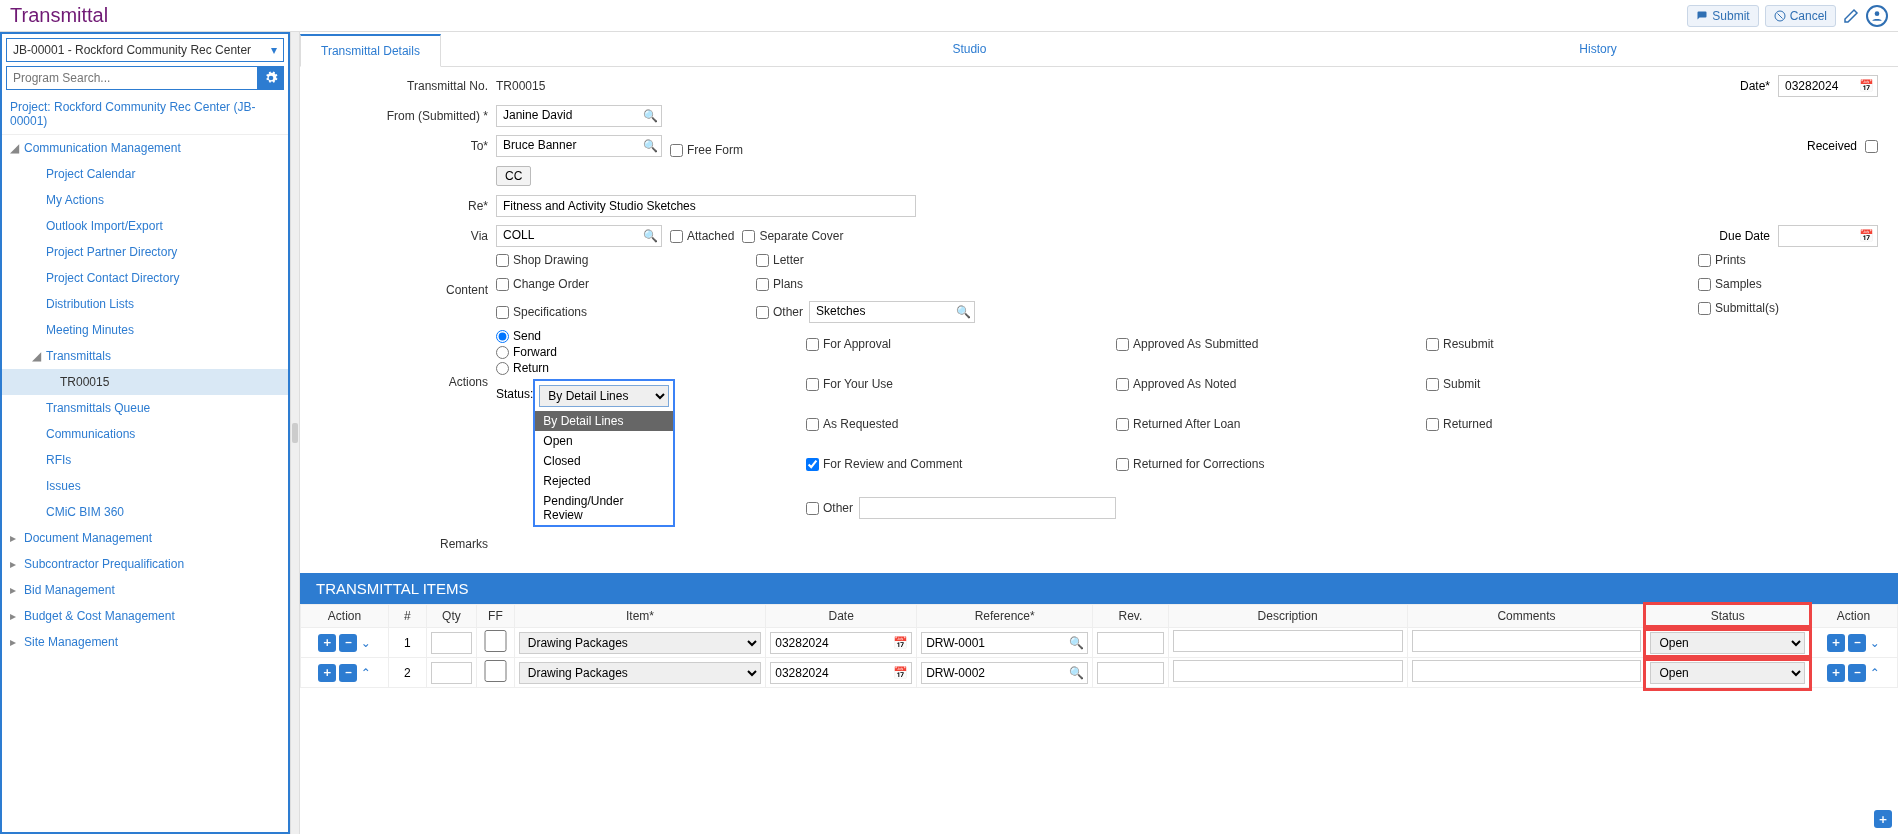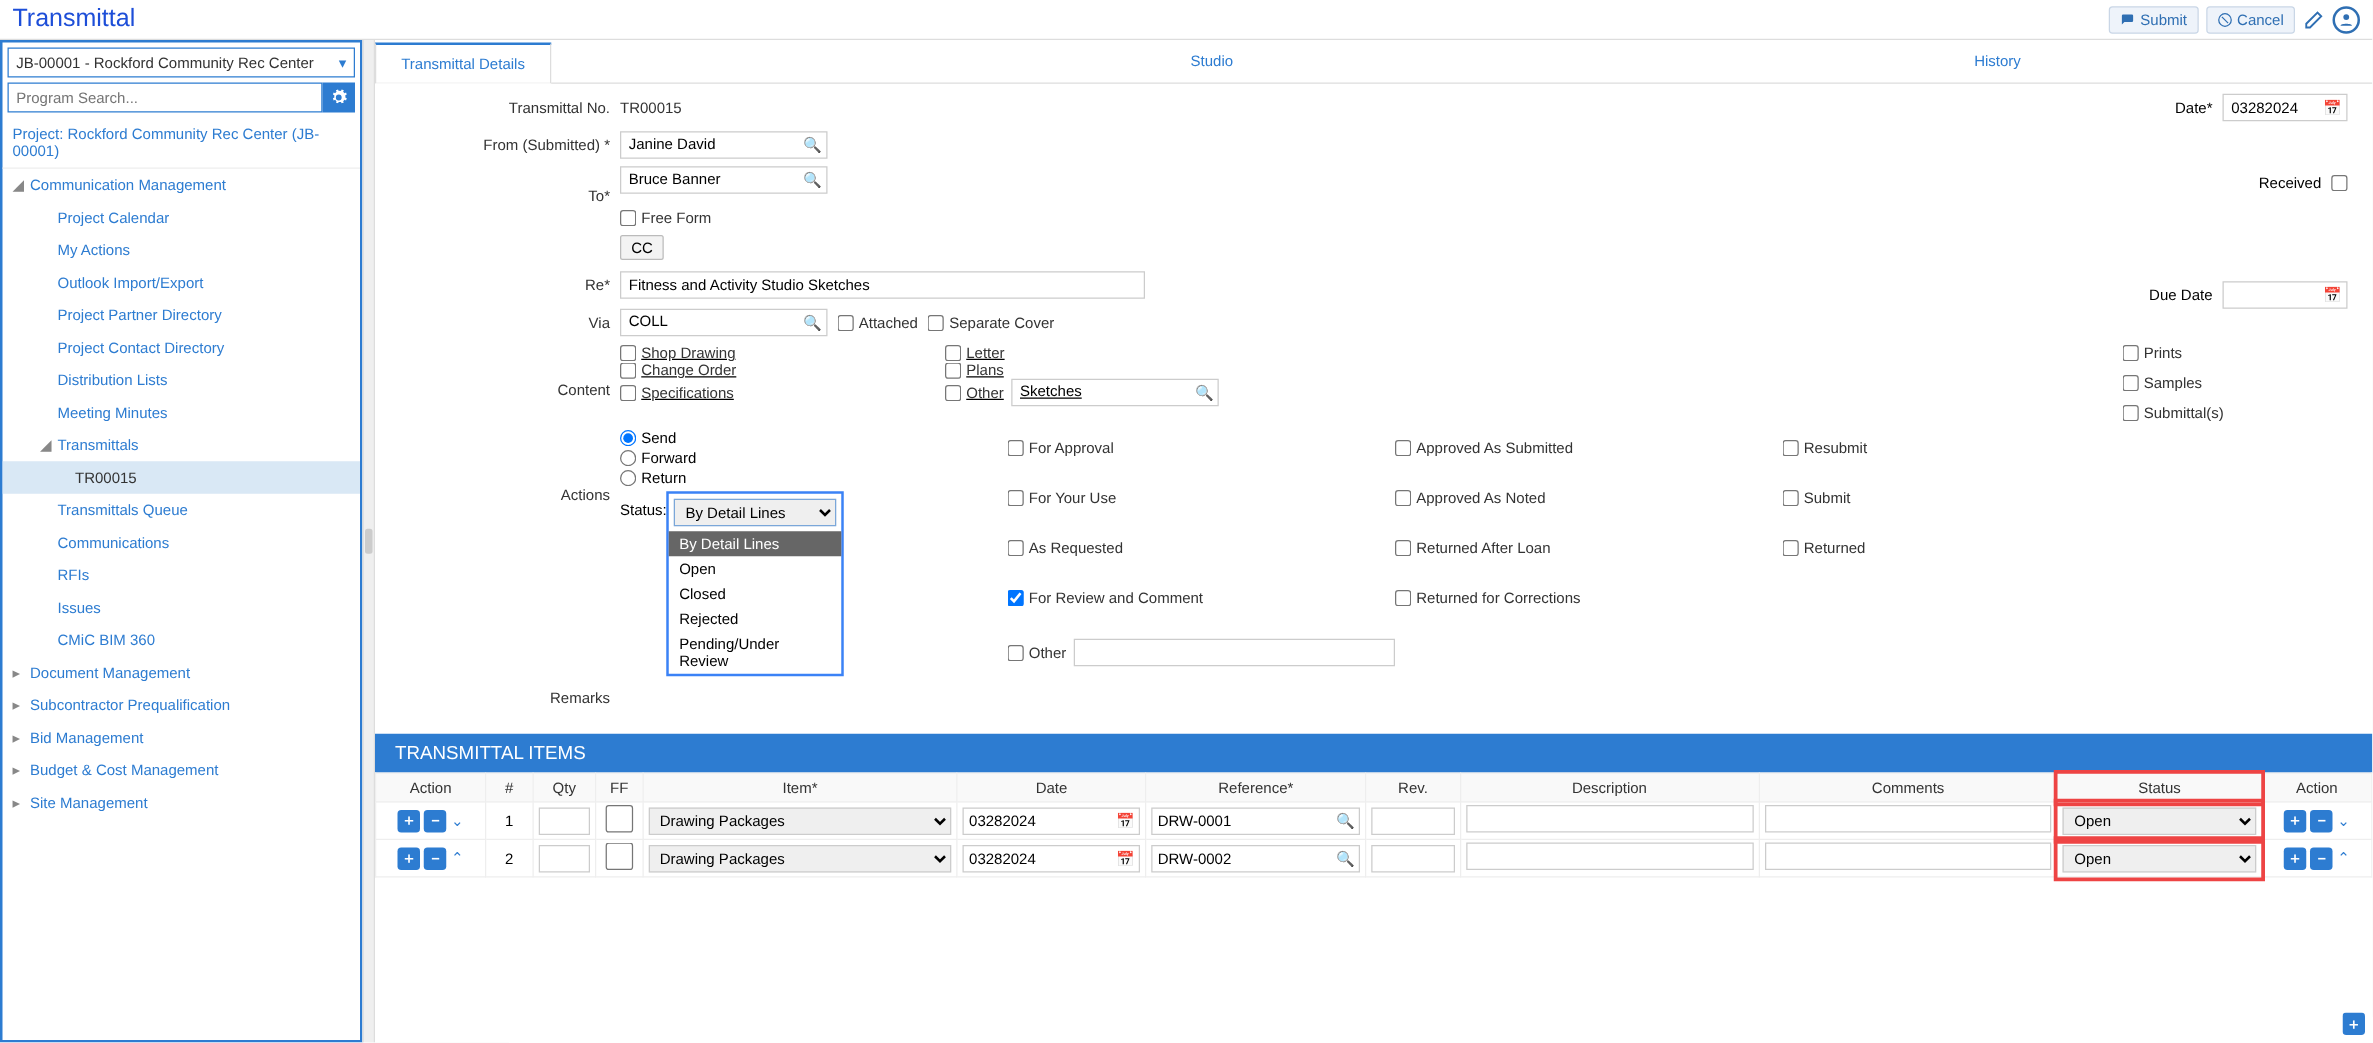--- a/index.html
+++ b/index.html
@@ -1,20 +1,20 @@
 <!DOCTYPE html>
 <html><head>
 <meta charset="utf-8">
 <style>
 * { box-sizing: border-box; margin: 0; padding: 0; font-family: Arial, sans-serif; font-size: 12px; }
 body { background: #f8f8f8; overflow: hidden; }
 
 
 .header { display: flex; align-items: center; justify-content: space-between; background: #fff; border-bottom: 1px solid #ddd; padding: 4px 10px; height: 32px; }
-.header-title { font-size: 20px; color: #1d4ed8; font-weight: 300; font-family: "Segoe UI Light", Arial; }
+.header-title { font-size: 20px; color: #701a75; font-weight: 300; font-family: "Segoe UI Light", Arial; }
 .header-actions { display: flex; gap: 6px; align-items: center; }
 .hbtn { display:inline-flex; align-items:center; gap:4px; border:1px solid #c9d6e6; background:#eef3fa; color:#2f6fb3; padding:3px 8px; border-radius:3px; cursor:pointer; }
 .hbtn.cancel{color:#2f6fb3;}
 .hicon{ width:18px;height:18px; color:#2f6fb3; cursor:pointer;}
 .hicon.circle{ width:22px;height:22px; border:2px solid #2f6fb3; border-radius:50%; display:flex; align-items:center; justify-content:center;}
 .hicon.circle svg{width:14px;height:14px;}
 
 
 .main { display: flex; height: calc(100vh - 32px); }
 
@@ -238,21 +238,21 @@
             <div class="label-col">From (Submitted) *</div>
             <div class="input-col">
               <div class="lookup">
                   <input value="Janine David" style="">
                   <span class="search-icon">🔍</span>
                 </div>
             </div>
           </div>
           <div class="form-row">
             <div class="label-col">To*</div>
-            <div class="input-col" style="flex-direction:column; align-items:flex-start;">
+            <div class="input-col" style="flex-direction:row; align-items:flex-end;">
               <div class="lookup">
                   <input value="Bruce Banner" style="">
                   <span class="search-icon">🔍</span>
                 </div>
               <label class="cb" style="margin-top:4px;">
                   <input type="checkbox" style="">
                   <span>Free Form</span>
                 </label>
             </div>
           </div>
@@ -306,21 +306,21 @@
                 <input style="">
                 <span class="cal-icon">📅</span>
               </div>
             </div>
         </div>
       </div>
 
       <div class="form-row" style="align-items:flex-start;">
         <div class="label-col" style="padding-top:30px;">Content</div>
         <div class="input-col">
-          <div style="display:grid; grid-template-columns:260px 340px 260px; width:100%;text-decoration:underline;">
+          <div style="display:grid; grid-template-columns:260px 340px 260px; row-gap:10px; width:100%;">
             <label class="cb">
                 <input type="checkbox" style="">
                 <span>Shop Drawing</span>
               </label>
             <label class="cb">
                 <input type="checkbox" style="">
                 <span>Letter</span>
               </label>
             <div></div>
             <label class="cb">

